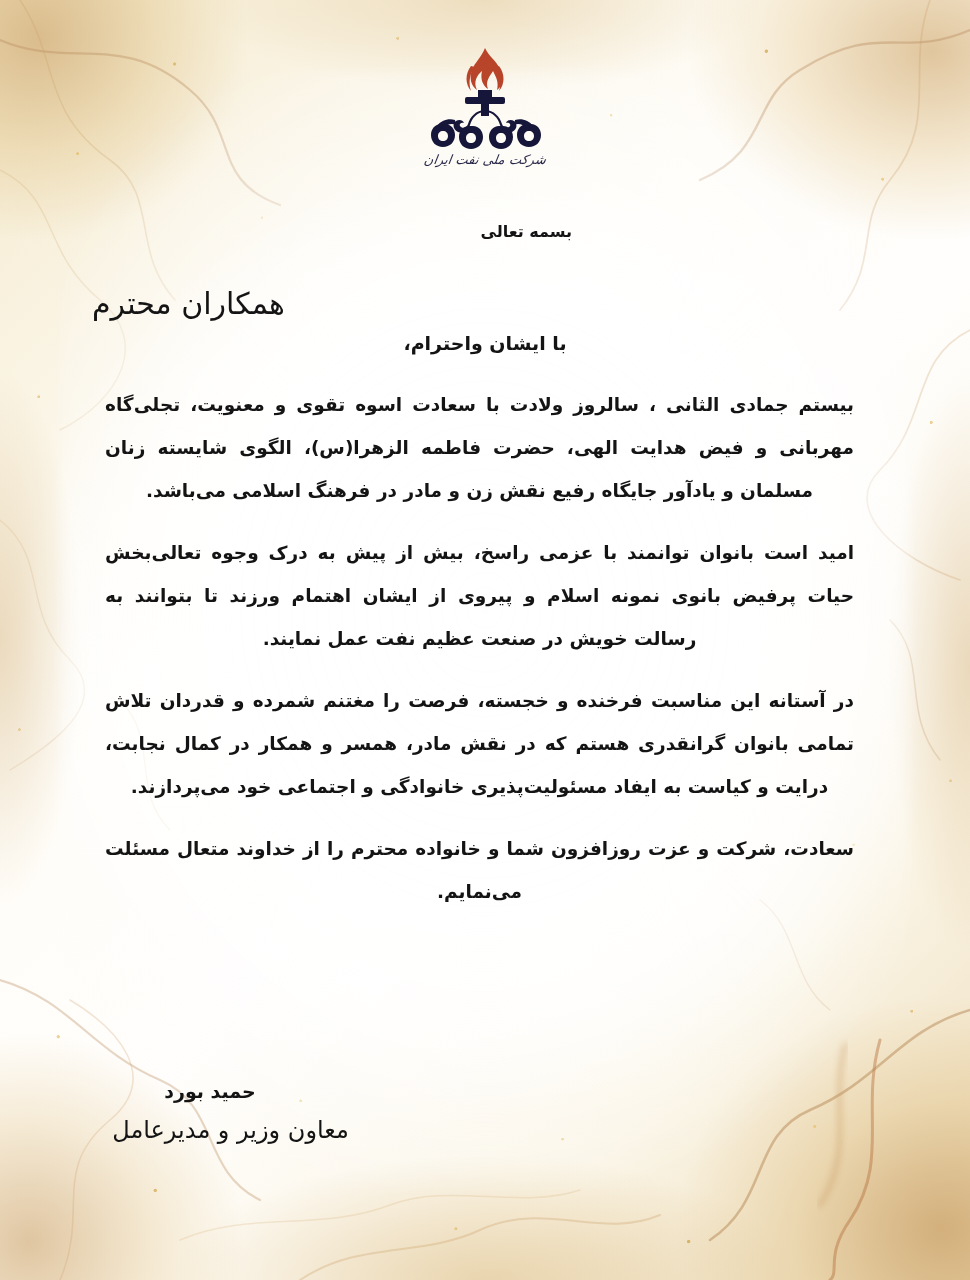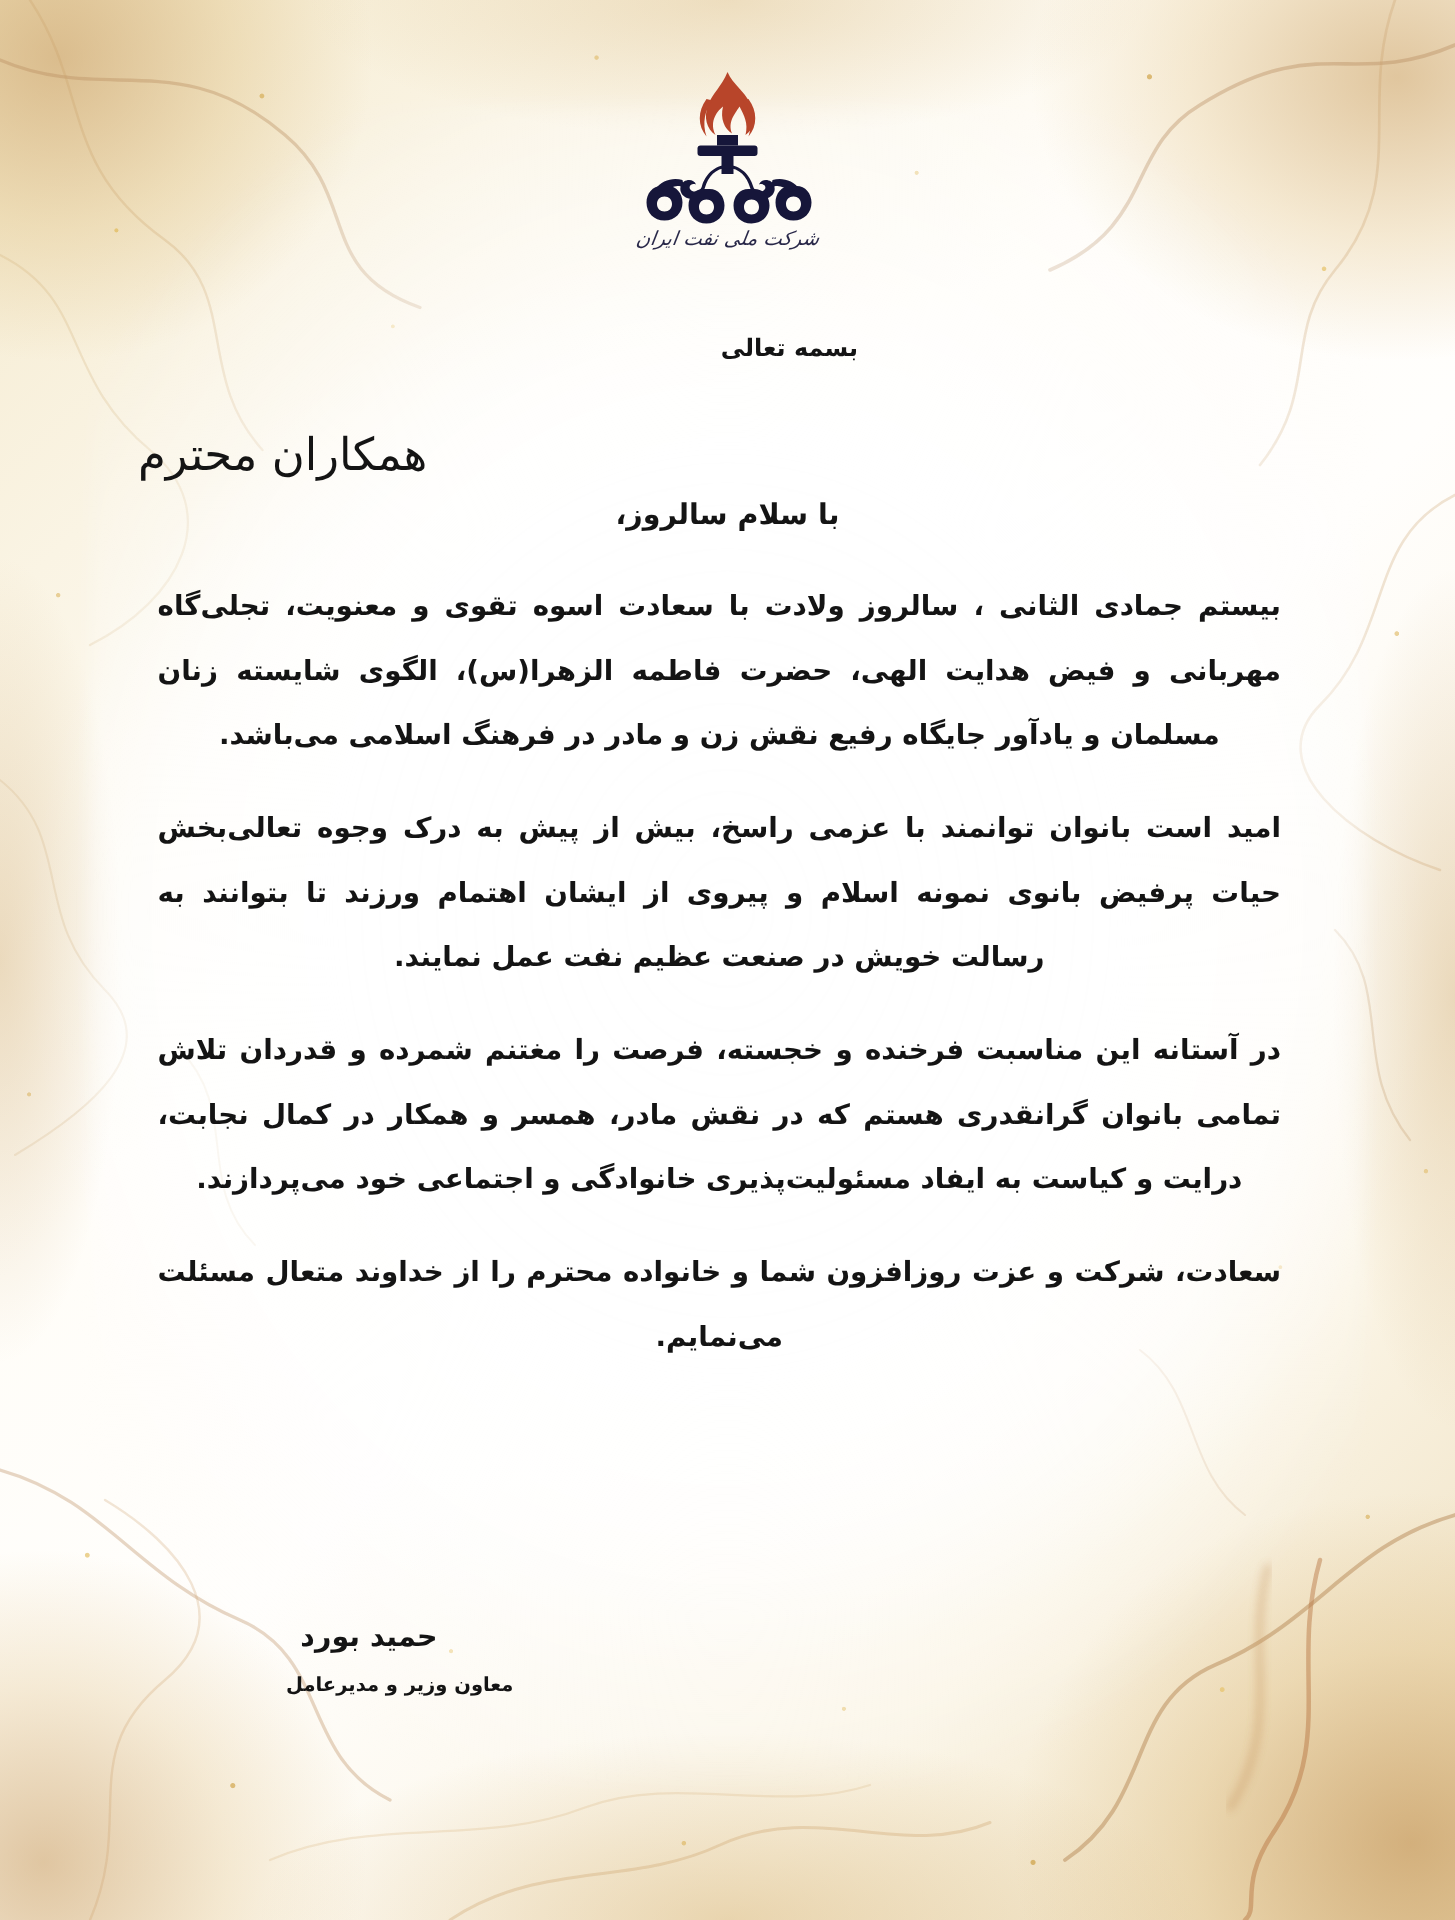--- a/index.html
+++ b/index.html
@@ -157,31 +157,30 @@
 
   .signature {
     position: absolute;
     top: 1080px;
     right: 0;
     left: 0;
     text-align: center;
     width: 420px;
     margin: 0 auto 0 0;
     padding-right: 40px;
-    padding-left: 36px;
   }
   .sign-name {
     font-size: 19px;
     font-weight: bold;
     color: #141414;
     margin-bottom: 14px;
   }
   .sign-title {
-    font-size: 13px;
-    font-weight: bold;
+    font-size: 24px;
+    font-weight: normal;
     color: #141414;
     margin-left: 41px;
   }
 </style>
 </head>
 <body>
 
 <div class="page">
 
   <div class="marble-base"></div>
@@ -241,21 +240,21 @@
           <path d="M30,74 C24,72 16,74 12,80 L19,82 C22,78 27,77 31,79 Z"></path>
           <path d="M90,74 C96,72 104,74 108,80 L101,82 C98,78 93,77 89,79 Z"></path>
         </g>
       </svg>
       <div class="logo-caption">شرکت ملی نفت ایران</div>
     </div>
 
     <div class="bism">بسمه تعالی</div>
 
     <div class="salutation">همکاران محترم</div>
-    <div class="greeting">با سلام سالروز،</div>
+    <div class="greeting">با ایشان واحترام،</div>
 
     <div class="body-block">
       <p class="para">بیستم جمادی الثانی ، سالروز ولادت با سعادت اسوه تقوی و معنویت، تجلی‌گاه مهربانی و فیض هدایت الهی، حضرت فاطمه الزهرا(س)، الگوی شایسته زنان مسلمان و یادآور جایگاه رفیع نقش زن و مادر در فرهنگ اسلامی می‌باشد.</p>
       <p class="para">امید است بانوان توانمند با عزمی راسخ، بیش از پیش به درک وجوه تعالی‌بخش حیات پرفیض بانوی نمونه اسلام و پیروی از ایشان اهتمام ورزند تا بتوانند به رسالت خویش در صنعت عظیم نفت عمل نمایند.</p>
       <p class="para">در آستانه این مناسبت فرخنده و خجسته، فرصت را مغتنم شمرده و قدردان تلاش تمامی بانوان گرانقدری هستم که در نقش مادر، همسر و همکار در کمال نجابت، درایت و کیاست به ایفاد مسئولیت‌پذیری خانوادگی و اجتماعی خود می‌پردازند.</p>
       <p class="para">سعادت، شرکت و عزت روزافزون شما و خانواده محترم را از خداوند متعال مسئلت می‌نمایم.</p>
     </div>
 
     <div class="signature">
       <div class="sign-name">حمید بورد</div>

